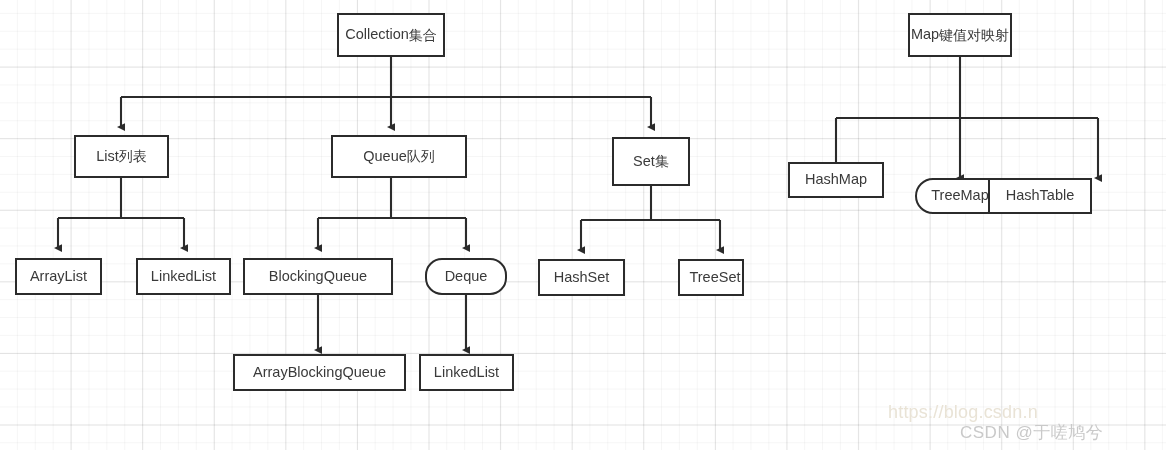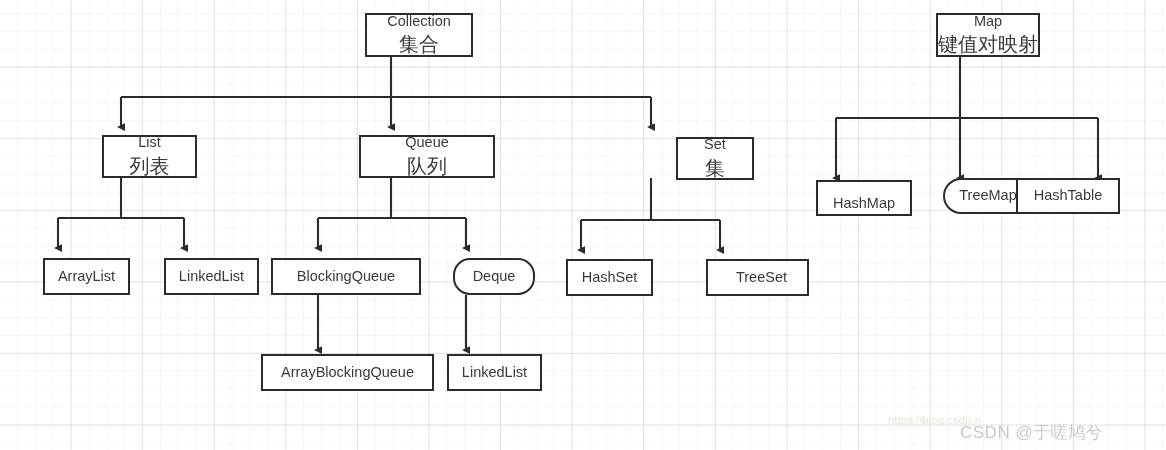--- a/index.html
+++ b/index.html
@@ -33,43 +33,42 @@
     width: 1166px;
     height: 450px;
     pointer-events: none;
   }
   .node {
     position: absolute;
     box-sizing: border-box;
     background: #ffffff;
     border: 2px solid #2b2b2b;
     display: flex;
-    flex-direction: column;
+    flex-direction: row;
     align-items: center;
     justify-content: center;
     color: #3a3a3a;
     font-size: 14.5px;
     line-height: 1.35;
     white-space: nowrap;
     z-index: 2;
-    margin-left: 28px;
   }
   .node .ln2 {
-    font-size: 20px;
+    font-size: 14px;
   }
   .watermark {
     position: absolute;
     white-space: nowrap;
     pointer-events: none;
     user-select: none;
   }
   .wm-url {
     left: 888px;
-    top: 414px;
-    font-size: 11px;
+    top: 402px;
+    font-size: 18px;
     color: #e9e3d6;
     letter-spacing: 0.2px;
   }
   .wm-csdn {
     left: 960px;
     top: 421px;
     font-size: 17px;
     color: #c9c9c9;
     letter-spacing: 0.5px;
     text-align: right;
@@ -134,26 +133,26 @@
   <div class="node" style="left:74px; top:135px; width:95px; height:43px;">
     <span class="ln1">List</span>
     <span class="ln2">列表</span>
   </div>
 
   <div class="node" style="left:331px; top:135px; width:136px; height:43px;">
     <span class="ln1">Queue</span>
     <span class="ln2">队列</span>
   </div>
 
-  <div class="node" style="left:648px; top:137px; width:78px; height:43px;">
+  <div class="node" style="left:612px; top:137px; width:78px; height:49px;">
     <span class="ln1">Set</span>
     <span class="ln2">集</span>
   </div>
 
-  <div class="node" style="left:788px; top:180px; width:96px; height:36px;justify-content:flex-end;">
+  <div class="node" style="left:788px; top:162px; width:96px; height:36px;">
     <span class="ln1">HashMap</span>
   </div>
 
   <div class="node" style="left:915px; top:178px; width:90px; height:36px;border-radius:18px;">
     <span class="ln1">TreeMap</span>
   </div>
 
   <div class="node" style="left:988px; top:178px; width:104px; height:36px;">
     <span class="ln1">HashTable</span>
   </div>
@@ -171,21 +170,21 @@
   </div>
 
   <div class="node" style="left:425px; top:258px; width:82px; height:37px;border-radius:17px;">
     <span class="ln1">Deque</span>
   </div>
 
   <div class="node" style="left:538px; top:259px; width:87px; height:37px;">
     <span class="ln1">HashSet</span>
   </div>
 
-  <div class="node" style="left:678px; top:259px; width:103px; height:37px;padding-left:8px;">
+  <div class="node" style="left:678px; top:259px; width:66px; height:37px;padding-left:8px;">
     <span class="ln1">TreeSet</span>
   </div>
 
   <div class="node" style="left:233px; top:354px; width:173px; height:37px;">
     <span class="ln1">ArrayBlockingQueue</span>
   </div>
 
   <div class="node" style="left:419px; top:354px; width:95px; height:37px;">
     <span class="ln1">LinkedList</span>
   </div>

